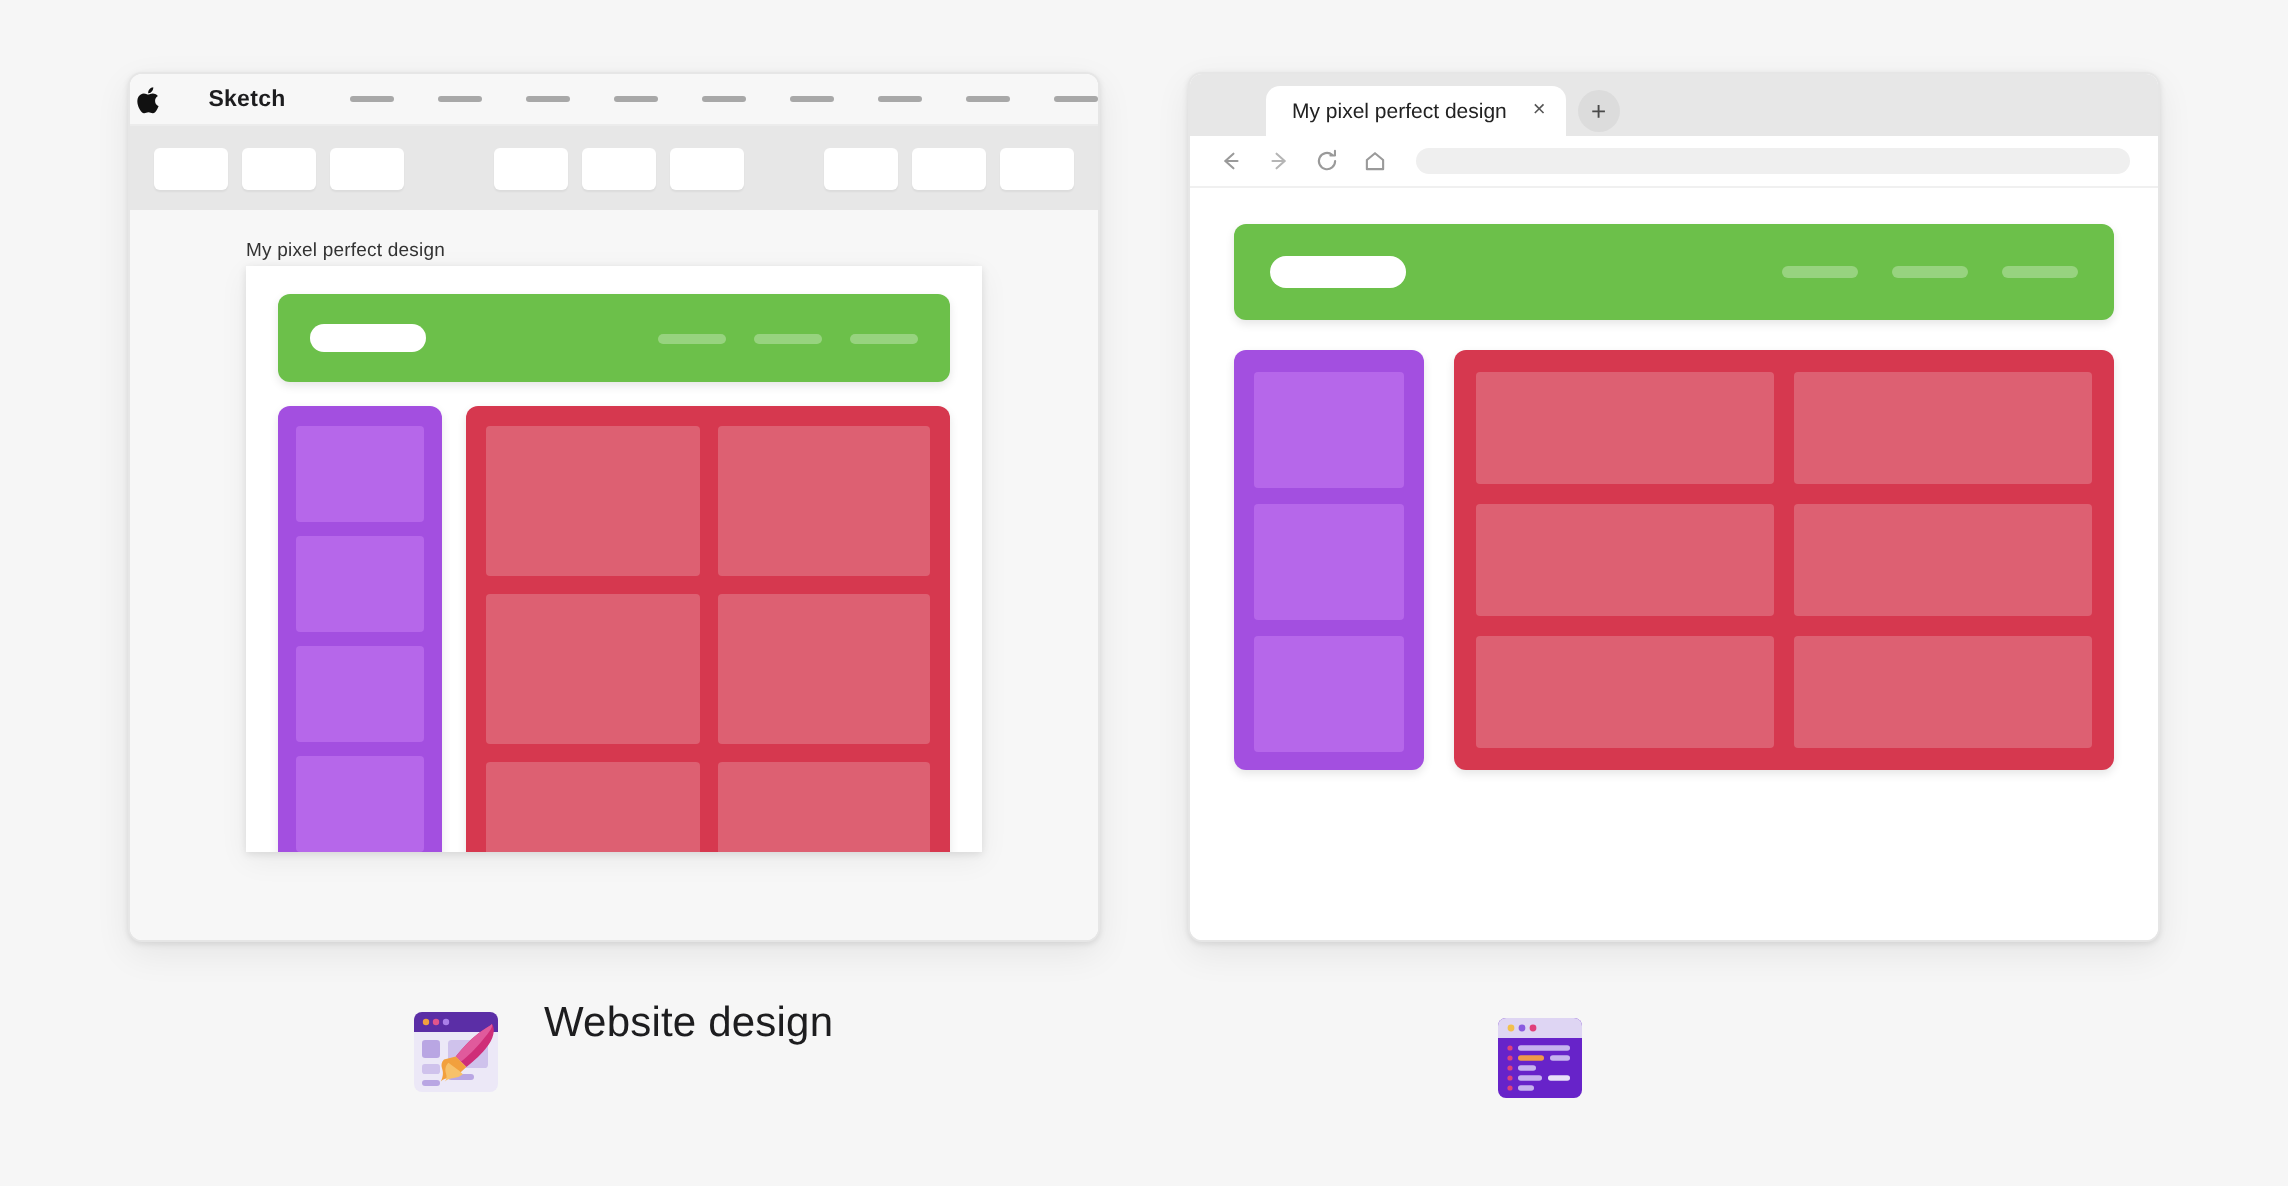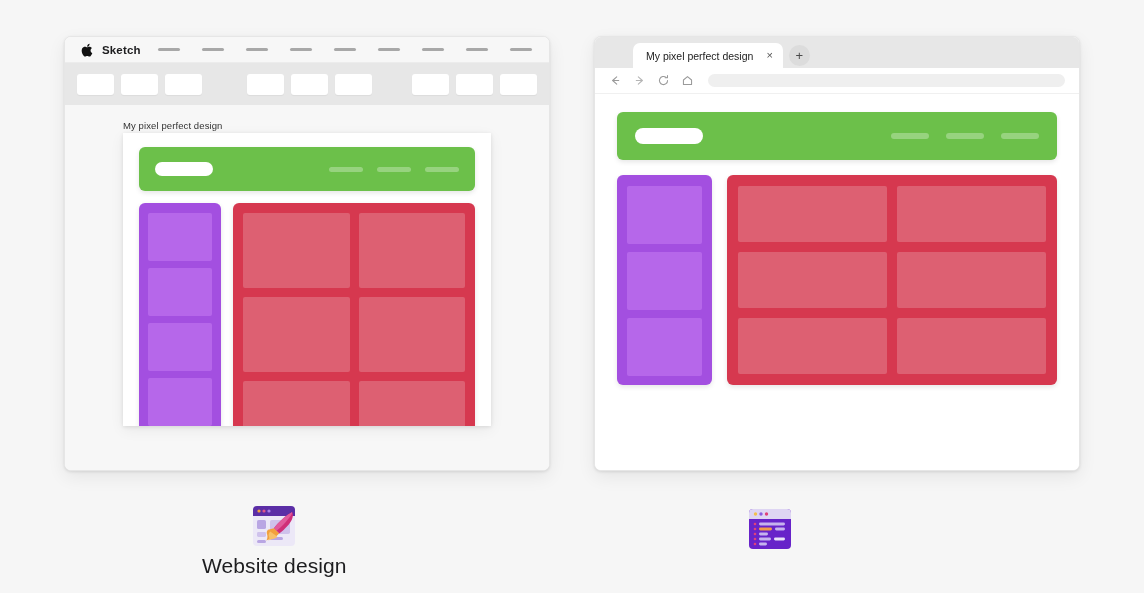--- a/index.html
+++ b/index.html
@@ -21,22 +21,23 @@
     overflow: hidden;
     border: 1px solid #e6e6e6;
   }
 
   .menubar {
     height: 26px;
     background: #f7f7f7;
     border-bottom: 1px solid #ececec;
     display: flex;
     align-items: center;
-    padding: 0 0 0 16px;
+    padding: 0 0 0 3px;
     gap: 9px;
+    justify-content: space-between;
   }
   .apple-logo { width: 12px; height: 14px; display:block; }
   .app-name {
     font-size: 11.5px;
     font-weight: bold;
     color: #1d1d1f;
     letter-spacing: .15px;
     margin-right: 8px;
   }
   .menu-items { display: flex; align-items: center; gap: 22px; }
@@ -180,23 +181,21 @@
   .m-chrome .mh-link { width: 38px; height: 6px; }
   .m-chrome .mock-cols { margin-top: 15px; gap: 15px; }
   .m-chrome .mock-side { width: 95px; height: 210px; padding: 11px 10px; gap: 8px; }
   .m-chrome .side-item { height: 58px; }
   .m-chrome .mock-main { flex: 1; height: 210px; padding: 11px; gap: 10px; grid-auto-rows: 1fr; }
 
   
   .caption {
     position: absolute;
     display: flex;
-    align-items: center;
-    gap: 2px;
-    flex-direction: column;
+    gap: 18px;
   }
   .caption-text {
     font-size: 21px;
     color: #1d1d1f;
     letter-spacing: .1px;
   }
   .caption-icon { width: 52px; height: 52px; display: block; }
 </style>
 </head>
 <body>

